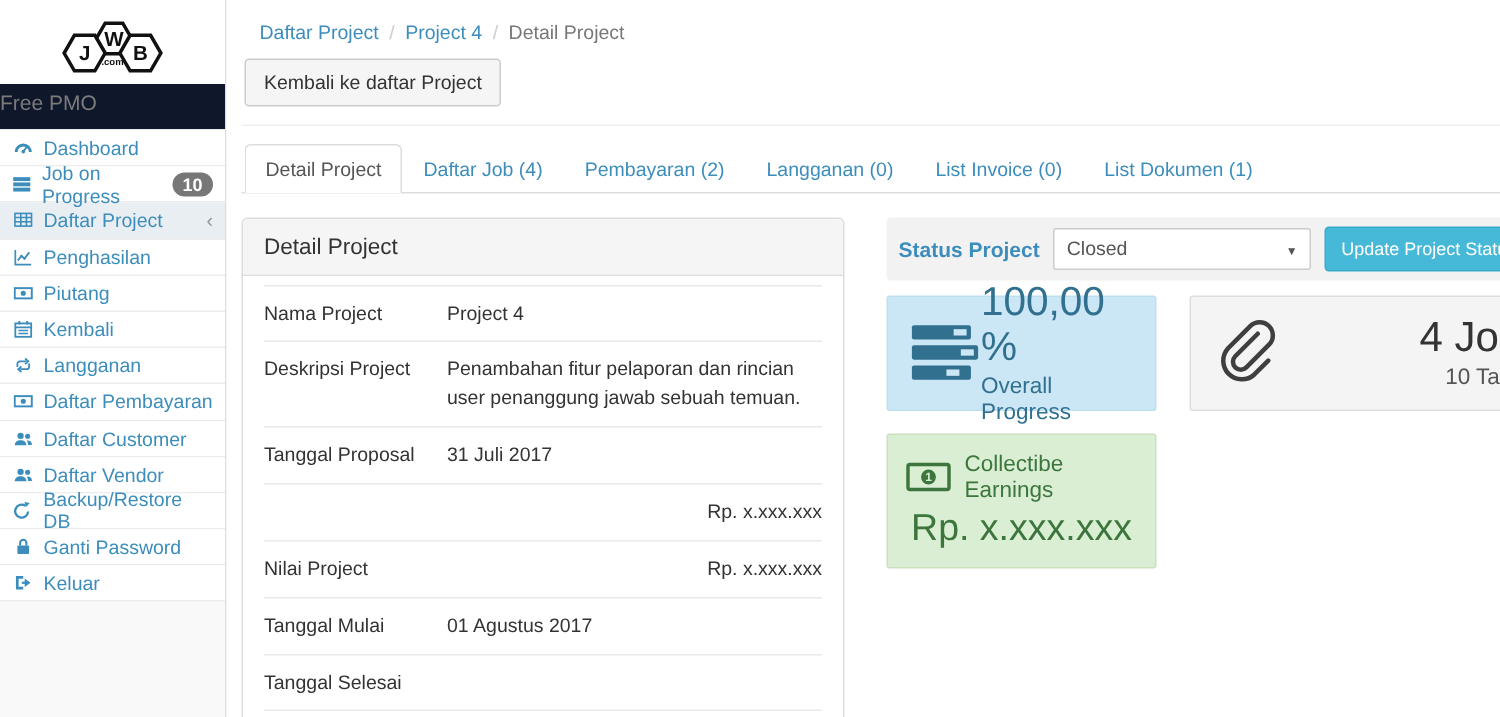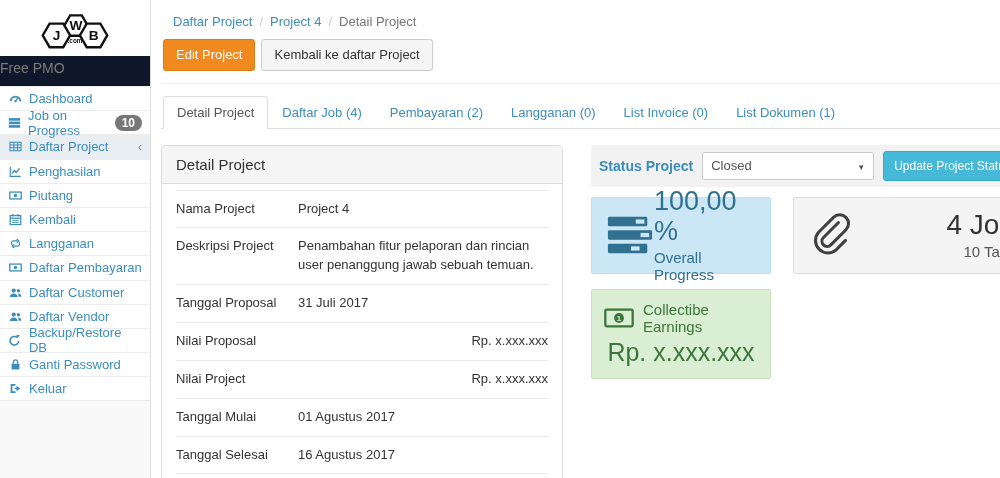--- a/index.html
+++ b/index.html
@@ -247,21 +247,20 @@
         </a>
       </nav>
   </aside>
 
   <main class="content">
 
     <nav class="breadcrumb"><a>Daftar Project</a><span class="sep">/</span><a>Project 4</a><span class="sep">/</span><span>Detail Project</span></nav>
 
     <div class="title-row">
       <div class="title-btns">
-        <a class="btn btn-edit">Edit Project</a>
         <a class="btn btn-default">Kembali ke daftar Project</a>
       </div>
     </div>
 
     <div class="tabs"><a class="tab active">Detail Project</a><a class="tab">Daftar Job (4)</a><a class="tab">Pembayaran (2)</a><a class="tab">Langganan (0)</a><a class="tab">List Invoice (0)</a><a class="tab">List Dokumen (1)</a></div>
 
     <div class="cols">
 
       <section class="panel">
         <div class="panel-head">Detail Project</div>
@@ -272,34 +271,32 @@
             </div>
             <div class="drow">
               <div class="dlabel">Deskripsi Project</div>
               <div class="dvalue">Penambahan fitur pelaporan dan rincian user penanggung jawab sebuah temuan.</div>
             </div>
             <div class="drow">
               <div class="dlabel">Tanggal Proposal</div>
               <div class="dvalue">31 Juli 2017</div>
             </div>
             <div class="drow">
-              <div class="dlabel">Nilai Proposal</div>
               <div class="dvalue right">Rp. x.xxx.xxx</div>
             </div>
             <div class="drow">
               <div class="dlabel">Nilai Project</div>
               <div class="dvalue right">Rp. x.xxx.xxx</div>
             </div>
             <div class="drow">
               <div class="dlabel">Tanggal Mulai</div>
               <div class="dvalue">01 Agustus 2017</div>
             </div>
             <div class="drow">
               <div class="dlabel">Tanggal Selesai</div>
-              <div class="dvalue">16 Agustus 2017</div>
             </div>
             <div class="drow">
               <div class="dlabel">Status</div>
               <div class="dvalue">Closed</div>
             </div>
           </div>
       </section>
 
       <section class="rightcol">
 

